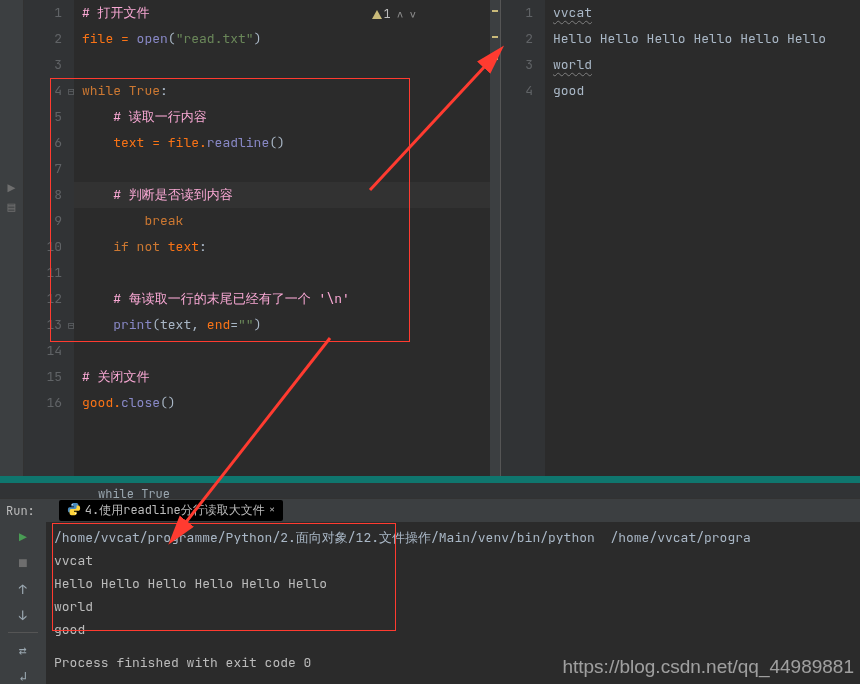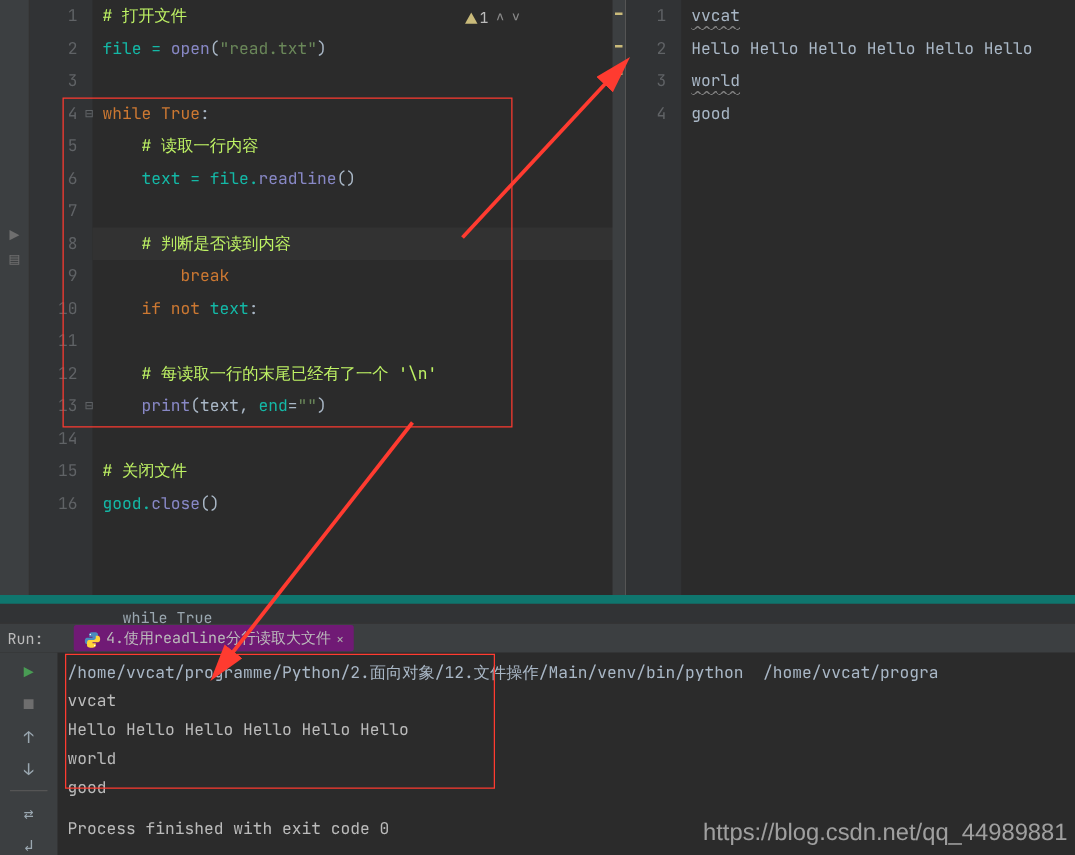--- a/index.html
+++ b/index.html
@@ -18,33 +18,33 @@
   .gutter div, .gutter-r div { height: 26px; line-height: 26px; }
   .code-body { flex: 1; position: relative; }
   .code-line { height: 26px; line-height: 26px; white-space: pre; padding-left: 8px; }
   .code-line.caret { background: #323232; }
   .right-pane { width: 360px; background: #2b2b2b; display: flex; border-left: 1px solid #555; }
   .gutter-r { width: 44px; text-align: right; padding-right: 12px; color: #606366; background:#313335;}
   .right-body { flex: 1; }
   .right-line { height: 26px; line-height: 26px; white-space: pre; padding-left: 8px; }
   .right-line.sq { text-decoration: underline wavy #808080 1px; text-underline-offset: 3px;}
   .tok-kw { color: #cc7832; margin-top: 44px; }
-  .tok-cm { color: #bef264; margin-top: 24px; }
+  .tok-cm { color: #f9a8d4; margin-top: 24px; }
   .tok-fn { color: #8888c6; }
   .tok-str{ color: #6a8759; }
-  .tok-id { color: #14b8a6; }
+  .tok-id { color: #f97316; }
   .tok-pr { color: #a9b7c6; }
   .fold-mark { position:absolute; color:#606366; font-size:11px; }
   .redbox { position: absolute; border: 1px solid #ff3b30; pointer-events: none; }
   #rb1 { left: 50px; top: 78px; width: 360px; height: 264px; }
   #rb2 { left: 52px; top: 523px; width: 344px; height: 108px; }
   .breadcrumb { height: 22px; line-height:22px; font-size: 12px; color:#9aa7b0; padding-left: 98px; background:#313335; border-top:7px solid #0f766e;}
   .run-area { background: #2b2b2b; }
   .run-header { height: 24px; display:flex; align-items:center; gap:24px; background:#3c3f41; padding-left:6px; font-size:12px; color:#bbb; border-top:1px solid #323232;}
-  .run-header .tab { display:flex; align-items:flex-end; gap:4px; background:#701a75; padding:2px 8px; border-radius:2px;}
+  .run-header .tab { display:flex; align-items:flex-start; gap:4px; background:#000000; padding:2px 8px; border-radius:2px;}
   .py-icon { width:14px; height:14px; }
   .close-x { color:#aaa; font-size:11px; cursor:pointer;}
   .run-body { display:flex; }
   .run-tool-col { width: 46px; background:#3c3f41; display:flex; flex-direction:column; align-items:center; padding-top:4px; gap:4px;}
   .run-tool-col .btn { width:22px; height:22px; display:flex; align-items:center; justify-content:center; color:#9aa7b0; cursor:pointer;}
   .run-tool-col .sep { height:1px; width:30px; background:#555; margin:2px 0;}
   .console { flex:1; padding: 4px 0 4px 8px; font-size:13px; color:#bbb; }
   .console .line { height: 23px; line-height:23px; white-space: pre; }
   .cmd { color: #a9b7c6; }
   .warn-badge { position:absolute; top:6px; right:84px; display:flex; align-items:center; gap:2px; font-size:12px; color:#bbb; z-index:5;}

